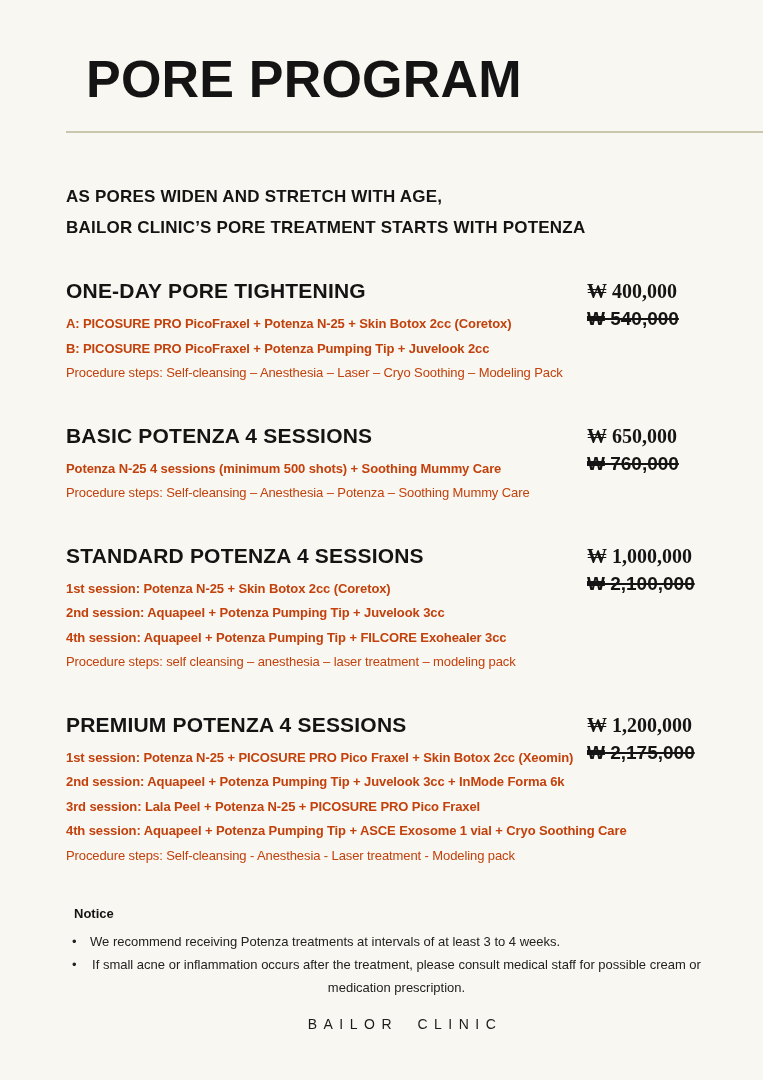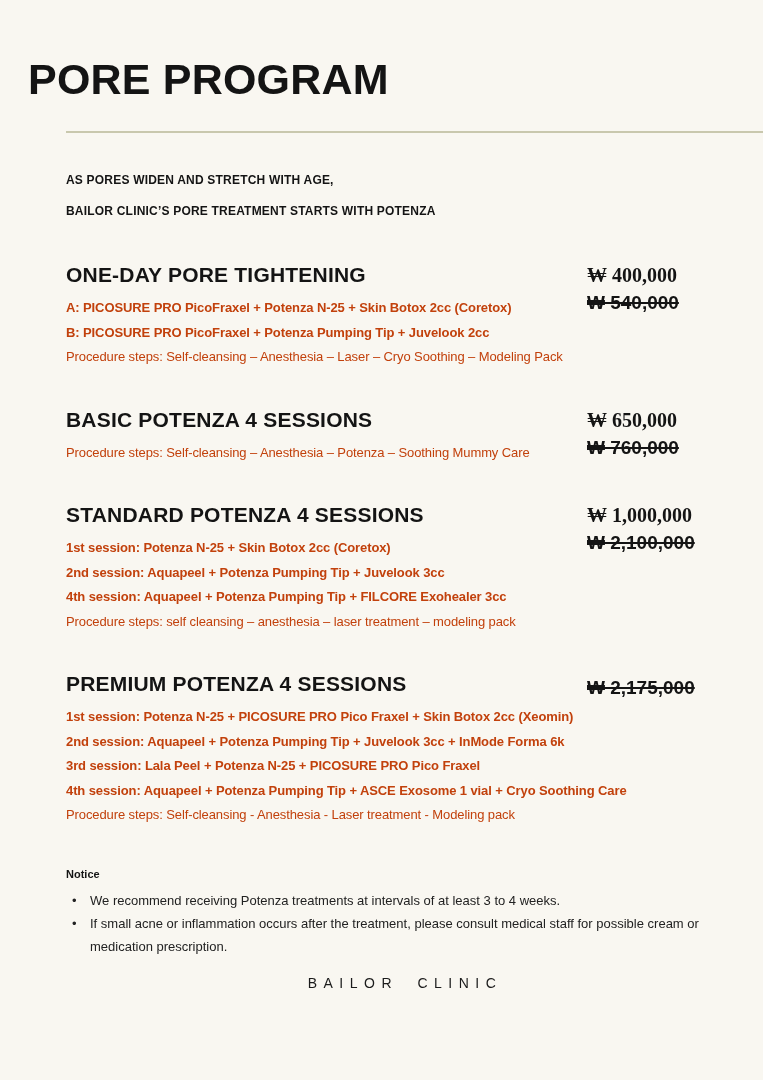--- a/index.html
+++ b/index.html
@@ -7,34 +7,34 @@
   body {
     width: 763px; height: 1080px;
     background: #f9f7f1;
     color: #141414;
     font-family: "Liberation Sans", sans-serif;
     overflow: hidden;
   }
   .page { width: 763px; height: 1080px; position: relative; }
 
   .page-title {
-    margin: 56px 60px 0 28px;
-    font-size: 43px;
+    margin: 56px 60px 0 86px;
+    font-size: 52px;
     font-weight: 800;
     letter-spacing: 0.2px;
     line-height: 47px;
   }
   .top-divider {
     height: 2px;
     background: #c9c8ae;
     margin: 28px 0 0 66px;
   }
   .subtitle {
-    margin: 32px 60px 0 66px;
-    font-size: 12px;
+    margin: 48px 60px 0 66px;
+    font-size: 17px;
     font-weight: 700;
     letter-spacing: 0.2px;
   }
   .subtitle p { margin: 0; line-height: 31px; }
 
   .sections { margin: 36px 0 0 66px; }
   .section { position: relative; margin-bottom: 38px; padding-right: 86px; }
   .section-heading {
     margin: 0;
     font-size: 21px;
@@ -65,25 +65,25 @@
     margin: 0;
     font-size: 13px;
     letter-spacing: -0.1px;
     line-height: 24.5px;
     white-space: nowrap;
     color: #c2410c;
   }
   .detail-line.bold { font-weight: 700; }
 
   .notice { margin: 0 60px 0 66px; }
-  .notice-heading { margin: 0; font-size: 11px; font-weight: 700; line-height: 16px; }
+  .notice-heading { margin: 8px; font-size: 13px; font-weight: 700; line-height: 16px; }
   .notice-list { margin: 7px 0 0 0; padding: 0; list-style: none; }
   .notice-item { display: flex; font-size: 13px; line-height: 23px; color: #222; }
   .bullet { width: 24px; flex: 0 0 24px; text-align: left; padding-left: 6px; }
-  .notice-item .bullet-text { max-width: 615px; }
+  .notice-item .bullet-text { max-width: 615px; text-align: center; }
 
   .footer {
     display: flex;
     align-items: center;
     margin: 17px 0 0 47px;
     flex-direction: column;
   }
   .brand {
     font-size: 14px;
     font-weight: 500;
@@ -122,20 +122,21 @@
         </div>
     </section>
 
     <section class="section">
       <h2 class="section-heading">BASIC POTENZA 4 SESSIONS</h2>
       <div class="price-block">
         <div class="price">₩ 650,000</div>
         <div class="old-price">₩ 760,000</div>
       </div>
       <div class="section-lines">
+          <p class="detail-line bold">Potenza N-25 4 sessions (minimum 500 shots) + Soothing Mummy Care</p>
           <p class="detail-line">Procedure steps: Self-cleansing – Anesthesia – Potenza – Soothing Mummy Care</p>
         </div>
     </section>
 
     <section class="section">
       <h2 class="section-heading">STANDARD POTENZA 4 SESSIONS</h2>
       <div class="price-block">
         <div class="price">₩ 1,000,000</div>
         <div class="old-price">₩ 2,100,000</div>
       </div>
@@ -143,20 +144,21 @@
           <p class="detail-line bold">1st session: Potenza N-25 + Skin Botox 2cc (Coretox)</p>
           <p class="detail-line bold">2nd session: Aquapeel + Potenza Pumping Tip + Juvelook 3cc</p>
           <p class="detail-line bold">4th session: Aquapeel + Potenza Pumping Tip + FILCORE Exohealer 3cc</p>
           <p class="detail-line">Procedure steps: self cleansing – anesthesia – laser treatment – modeling pack</p>
         </div>
     </section>
 
     <section class="section">
       <h2 class="section-heading">PREMIUM POTENZA 4 SESSIONS</h2>
       <div class="price-block">
+        <div class="price">₩ 1,200,000</div>
         <div class="old-price">₩ 2,175,000</div>
       </div>
       <div class="section-lines">
           <p class="detail-line bold">1st session: Potenza N-25 + PICOSURE PRO Pico Fraxel + Skin Botox 2cc (Xeomin)</p>
           <p class="detail-line bold">2nd session: Aquapeel + Potenza Pumping Tip + Juvelook 3cc + InMode Forma 6k</p>
           <p class="detail-line bold">3rd session: Lala Peel + Potenza N-25 + PICOSURE PRO Pico Fraxel</p>
           <p class="detail-line bold">4th session: Aquapeel + Potenza Pumping Tip + ASCE Exosome 1 vial + Cryo Soothing Care</p>
           <p class="detail-line">Procedure steps: Self-cleansing - Anesthesia - Laser treatment - Modeling pack</p>
         </div>
     </section>

